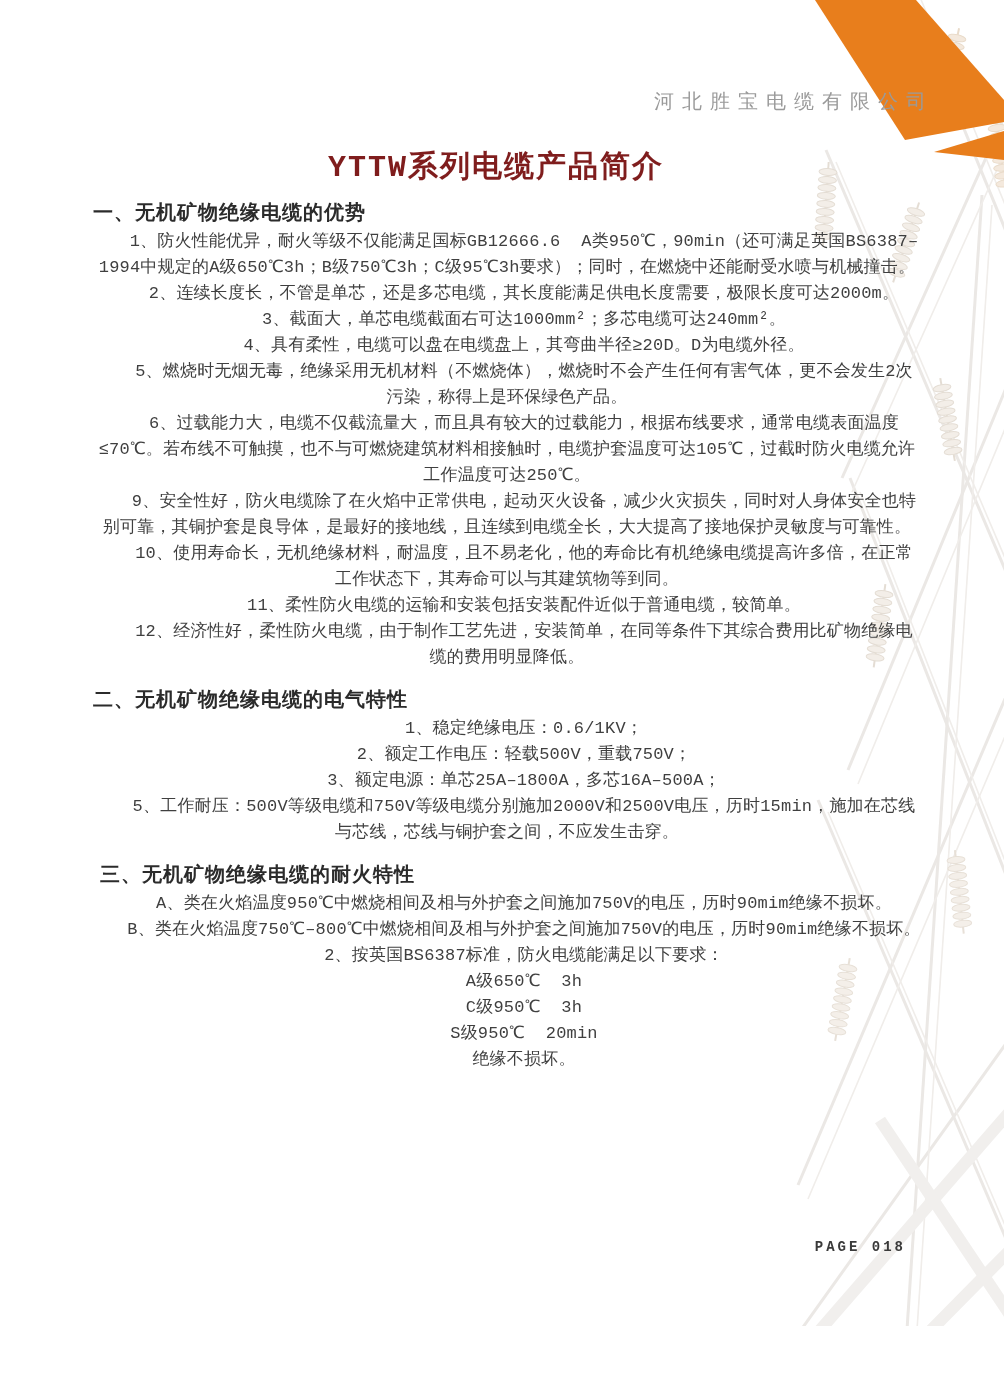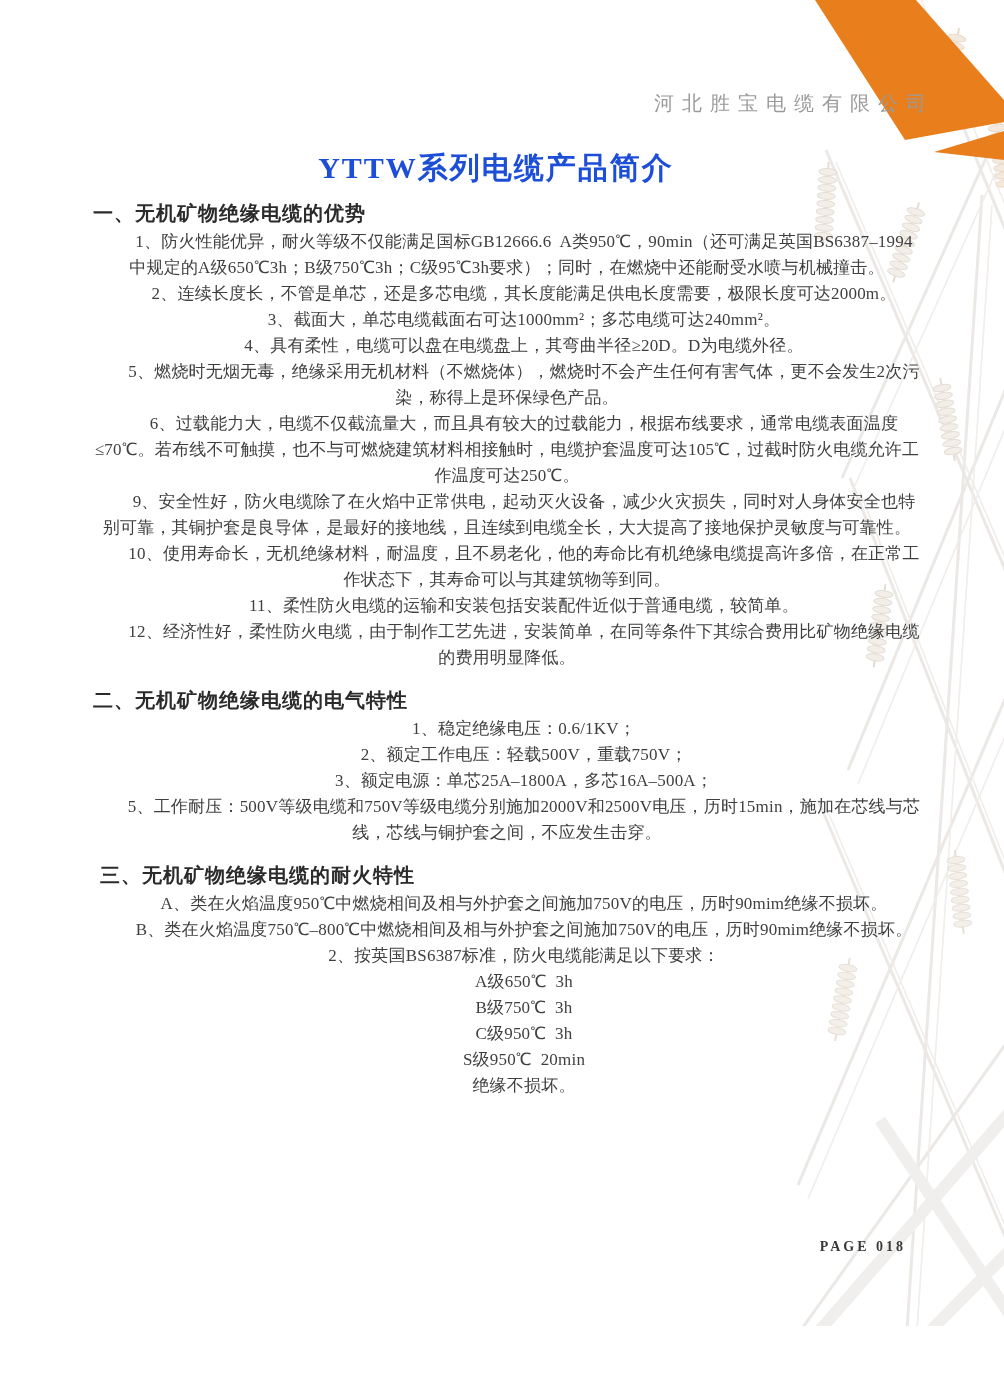--- a/index.html
+++ b/index.html
@@ -1,27 +1,27 @@
 <!DOCTYPE html>
 <html><head>
 <meta charset="utf-8">
 <style>
   html,body{margin:0;padding:0;background:#fff;}
   .page{
     position:relative;width:1004px;height:1326px;background:#ffffff;
-    overflow:hidden;font-family:Liberation Serif, serif;
+    overflow:hidden;font-family:Liberation Mono, monospace;
   }
   .wm{position:absolute;top:0;left:0;pointer-events:none;}
   .ribbon{position:absolute;top:0;left:0;pointer-events:none;}
   .header{position:relative;padding-top:90px;text-align:right;padding-right:70px;}
   .company-cn{font-size:20px;color:#9a9a9a;letter-spacing:8px;font-weight:400;line-height:26px;}
   .company-en{font-size:17px;color:#211c1a;font-weight:bold;letter-spacing:0.4px;line-height:22px;margin-top:4px;}
   .doc-title{
     position:relative;text-align:center;margin:34px 12px 0 0;
-    font-size:30px;line-height:36px;font-weight:bold;color:#1d4ed8;letter-spacing:2px;
+    font-size:30px;line-height:36px;font-weight:bold;color:#7f1d1d;letter-spacing:2px;
   }
   .content{position:relative;padding:0 83px 0 93px;color:#3f3f3f;}
   .content h2{
     font-size:20px;line-height:27px;font-weight:bold;color:#2b2b2b;
     margin:16px 0 2px 0;letter-spacing:1px;
   }
   .content h2.first{margin-top:14px;}
   .content h2.indent{padding-left:7px;}
   .para{
     margin:0;font-size:17px;line-height:26px;color:#3f3f3f;
@@ -122,21 +122,20 @@
     <p class="para">1、稳定绝缘电压：0.6/1KV；</p>
     <p class="para">2、额定工作电压：轻载500V，重载750V；</p>
     <p class="para">3、额定电源：单芯25A–1800A，多芯16A–500A；</p>
     <p class="para">5、工作耐压：500V等级电缆和750V等级电缆分别施加2000V和2500V电压，历时15min，施加在芯线与芯线，芯线与铜护套之间，不应发生击穿。</p>
 
     <h2 class="indent">三、无机矿物绝缘电缆的耐火特性</h2>
     <p class="para">A、类在火焰温度950℃中燃烧相间及相与外护套之间施加750V的电压，历时90mim绝缘不损坏。</p>
     <p class="para">B、类在火焰温度750℃–800℃中燃烧相间及相与外护套之间施加750V的电压，历时90mim绝缘不损坏。</p>
     <p class="para">2、按英国BS6387标准，防火电缆能满足以下要求：</p>
     <p class="para">A级650℃  3h</p>
-    <p class="para">B级750℃  3h</p>
     <p class="para">C级950℃  3h</p>
     <p class="para">S级950℃  20min</p>
     <p class="para">绝缘不损坏。</p>
   </div>
 
   <div class="page-num">PAGE 018</div>
 
 </div>
 
 </body></html>

